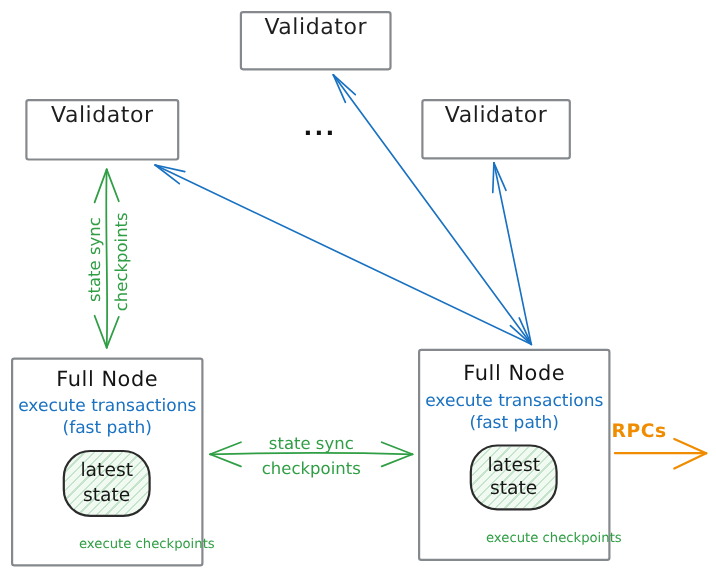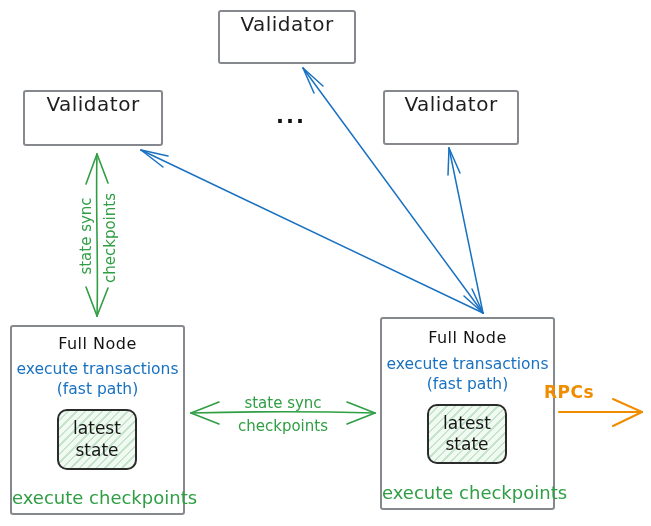--- a/index.html
+++ b/index.html
@@ -33,45 +33,46 @@
     display: flex;
     justify-content: center;
     font-size: 20px;
     letter-spacing: 0.5px;
     color: #1e1e1e;
   }
   .fullnode-title {
     position: absolute;
     left: 0; width: 100%;
     text-align: center;
-    font-size: 16px;
+    font-size: 19px;
     letter-spacing: 0.5px;
     color: #141414;
   }
   .blue-line {
     position: absolute;
     left: 0; width: 100%;
     text-align: center;
     font-size: 15.5px;
     color: #1971c2;
     white-space: nowrap;
   }
   .green-line {
     position: absolute;
     left: 0; width: 100%;
     text-align: center;
-    font-size: 18px;
+    font-size: 12px;
     color: #2f9e44;
     white-space: nowrap;
+    padding-left: 36px;
   }
   .latest-state {
     position: absolute;
     box-sizing: border-box;
     border: 2px solid #2b2b2b;
-    border-radius: 10px;
+    border-radius: 25px;
     background:
       repeating-linear-gradient(135deg,
         rgba(47,158,68,0.28) 0px, rgba(47,158,68,0.28) 1.6px,
         rgba(240,250,241,0.95) 1.6px, rgba(240,250,241,0.95) 6px);
     display: flex;
     flex-direction: column;
     align-items: center;
     justify-content: center;
     font-size: 17px;
     line-height: 1.25;
@@ -197,15 +198,15 @@
     <div class="green-line" style="top:163px;">execute checkpoints</div>
   </div>
 
   <div class="arrow-label-green rotated" style="left:26px; top:227px; width:120px;">state sync</div>
   <div class="arrow-label-green rotated" style="left:50px; top:229px; width:120px;">checkpoints</div>
 
   <div class="arrow-label-green" style="left:208px; top:394px; width:150px;">state sync</div>
   <div class="arrow-label-green" style="left:208px; top:417px; width:150px;">checkpoints</div>
 
 
-  <div class="arrow-label-orange" style="left:542px; top:382px; width:54px;">RPCs</div>
+  <div class="arrow-label-orange" style="left:554px; top:382px; width:54px;">RPCs</div>
 
 </div>
 
 </body></html>

